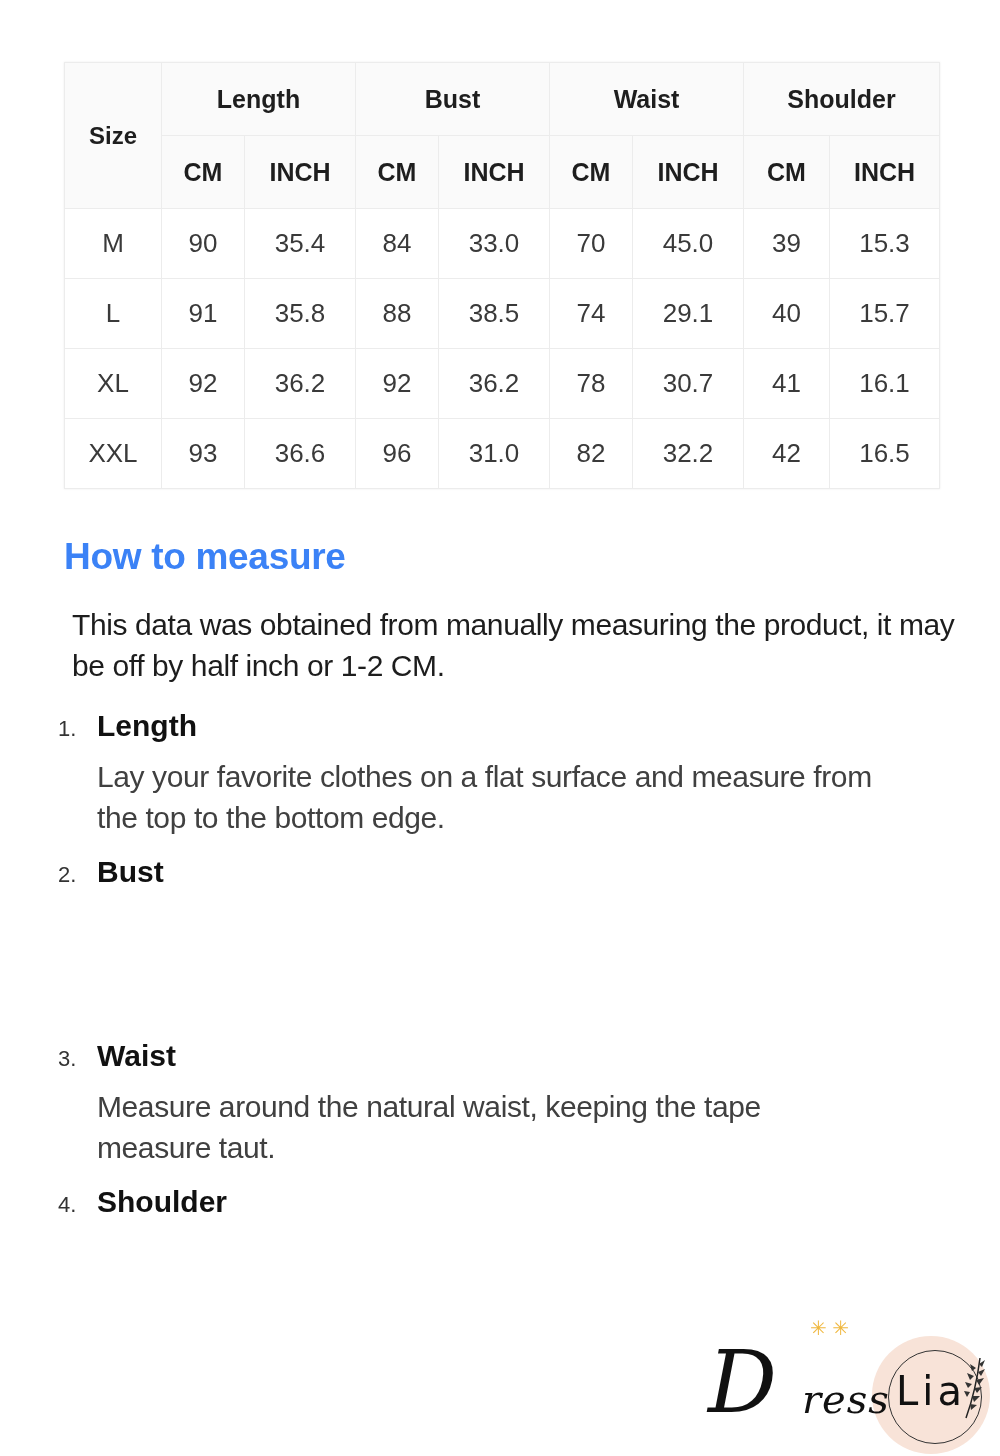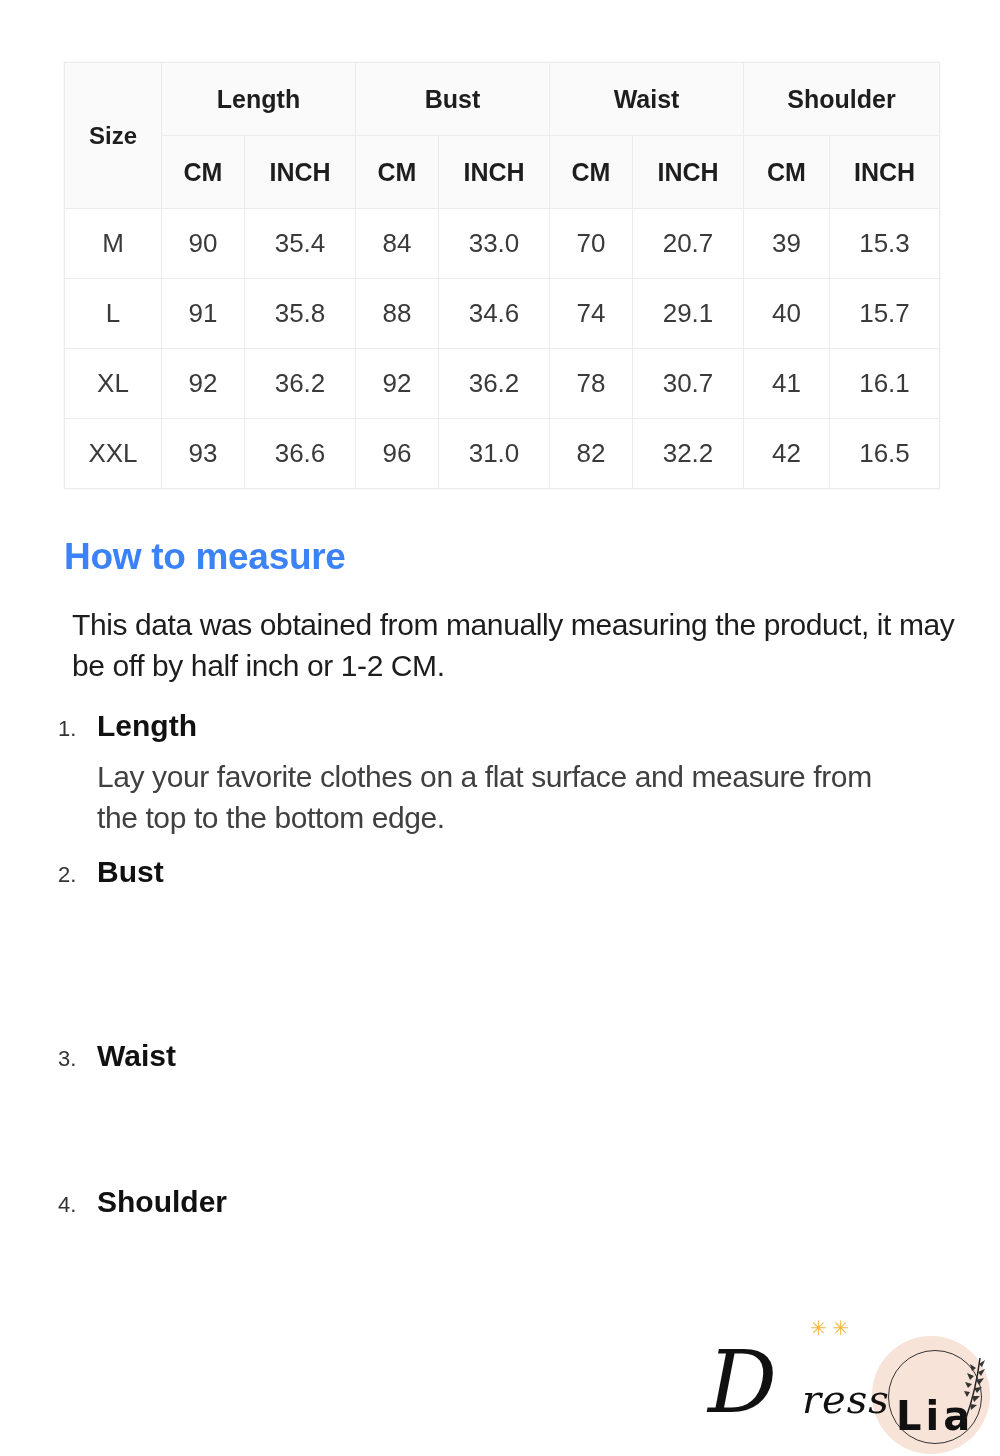--- a/index.html
+++ b/index.html
@@ -56,22 +56,22 @@
   }
   .logo-script {
     position: absolute; left: 8px; top: 20px; font-family: "DejaVu Serif", serif; font-style: italic;
     font-size: 86px; line-height: 100px; color: #111;
   }
   .logo-script-small {
     position: absolute; left: 102px; top: 64px; font-family: "DejaVu Serif", serif; font-style: italic;
     font-size: 40px; color: #111; letter-spacing: 1px;
   }
   .logo-bold {
-    position: absolute; left: 196px; top: 56px; font-family: "DejaVu Sans", sans-serif; font-weight: bold;
-    font-size: 40px; color: #111; letter-spacing: 4px; margin-top: 25px;
+    position: absolute; left: 196px; top: 56px; font-family: "DejaVu Sans", sans-serif; font-weight: normal;
+    font-size: 40px; color: #111; letter-spacing: 4px;
   }
   .logo-stars { position: absolute; left: 110px; top: 4px; color: #f0b840; font-size: 20px; }
   .logo-leaf { position: absolute; left: 262px; top: 44px; }
 </style>
 </head>
 <body>
 
 <table class="size-table">
   <colgroup>
     <col style="width:97px">
@@ -104,30 +104,30 @@
     </tr>
   </thead>
   <tbody>
     <tr>
       <td>M</td>
       <td>90</td>
       <td>35.4</td>
       <td>84</td>
       <td>33.0</td>
       <td>70</td>
-      <td>20.7</td>
+      <td>45.0</td>
       <td>39</td>
       <td>15.3</td>
     </tr>
     <tr>
       <td>L</td>
       <td>91</td>
       <td>35.8</td>
       <td>88</td>
-      <td>34.6</td>
+      <td>38.5</td>
       <td>74</td>
       <td>29.1</td>
       <td>40</td>
       <td>15.7</td>
     </tr>
     <tr>
       <td>XL</td>
       <td>92</td>
       <td>36.2</td>
       <td>92</td>
@@ -160,20 +160,21 @@
     <p class="step-title">Length</p>
     <p class="step-body" style="width:790px">Lay your favorite clothes on a flat surface and measure from the top to the bottom edge.</p>
   </li>
   <li class="step" style="height:184px">
     <span class="step-num">2.</span>
     <p class="step-title">Bust</p>
   </li>
   <li class="step" style="height:146px">
     <span class="step-num">3.</span>
     <p class="step-title">Waist</p>
+    <p class="step-body" style="width:760px">Measure around the natural waist, keeping the tape measure taut.</p>
   </li>
   <li class="step">
     <span class="step-num">4.</span>
     <p class="step-title">Shoulder</p>
   </li>
 </ol>
 
 <div class="logo">
   <div class="logo-circle"></div>
   <div class="logo-ring"></div>

